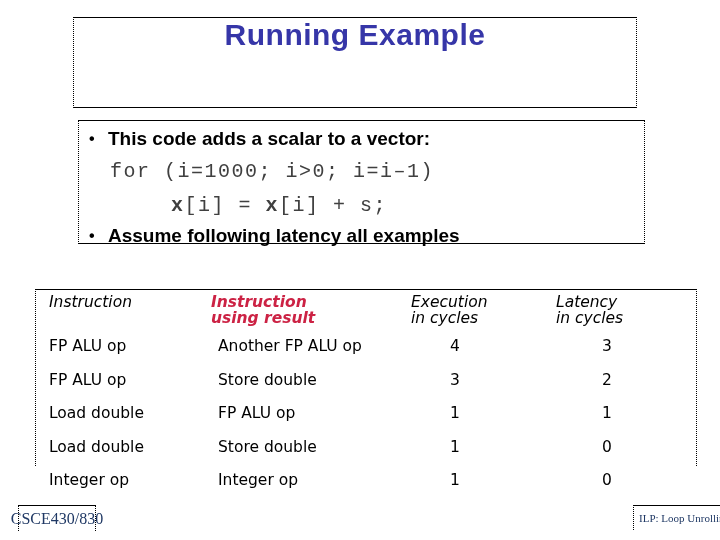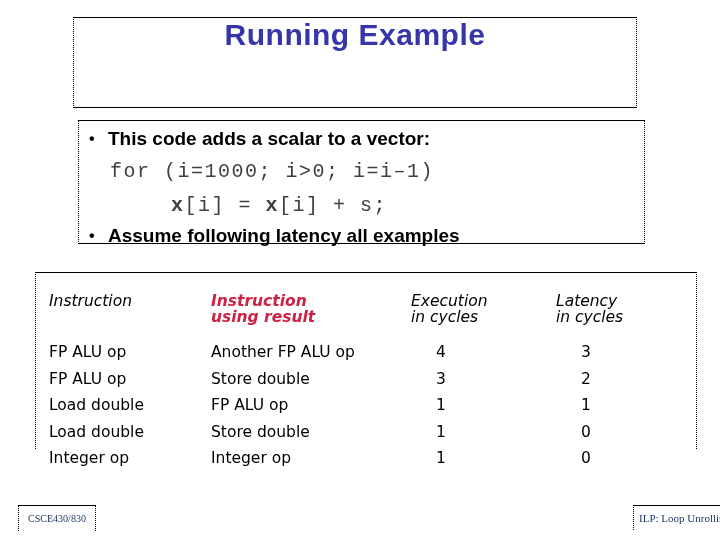--- a/index.html
+++ b/index.html
@@ -34,39 +34,39 @@
   .code-line {
     position:absolute; font-family:"Liberation Mono", monospace;
     font-size:20px; letter-spacing:1.5px; color:#404040; white-space:pre; line-height:24px;
   }
   .c1 { top:39px; left:31px; }
   .c2 { top:73px; left:92px; }
   .code-bold { font-weight:bold; }
 
   
   .table-box {
-    position:absolute; left:35px; top:272px; width:662px; height:177px;
+    position:absolute; left:35px; top:289px; width:662px; height:177px;
     border-top:1px solid #000;
     border-left:1px dotted #000; border-right:1px dotted #000;
-    box-sizing:border-box; padding:20px 0 0 13px;
+    box-sizing:border-box; padding:4px 0 0 13px;
     font-family:"DejaVu Sans", sans-serif; font-size:15.5px; color:#000;
   }
   .tgrid { display:grid; grid-template-columns:162px 200px 145px 1fr; }
   .th { font-style:italic; line-height:16px; padding-bottom:2px; }
   .th.red { color:#CC2244; font-weight:bold; }
-  .tbody { margin-top:12px; }
+  .tbody { margin-top:5px;gap:7px; }
   .td { height:26.5px; line-height:26.5px; white-space:nowrap; }
   .td.num { padding-left:25px; }
 
   
   .footer-left {
     position:absolute; left:18px; top:505px; width:76px; height:25px;
     border-top:1px solid #000; border-left:1px dotted #000; border-right:1px dotted #000;
     display:flex; align-items:center; justify-content:center;
-    font-family:"Liberation Serif", serif; font-size:10px; color:#1F3864;
+    font-family:"Liberation Serif", serif; font-size:16px; color:#1F3864;
   }
   .footer-right {
     position:absolute; left:633px; top:505px; width:87px; height:25px;
     border-top:1px solid #000; border-left:1px dotted #000;
     display:flex; align-items:center; padding-left:5px; box-sizing:border-box;
     font-family:"Liberation Serif", serif; font-size:11px; color:#1F3864; white-space:nowrap;
   }
 </style>
 </head>
 <body>

